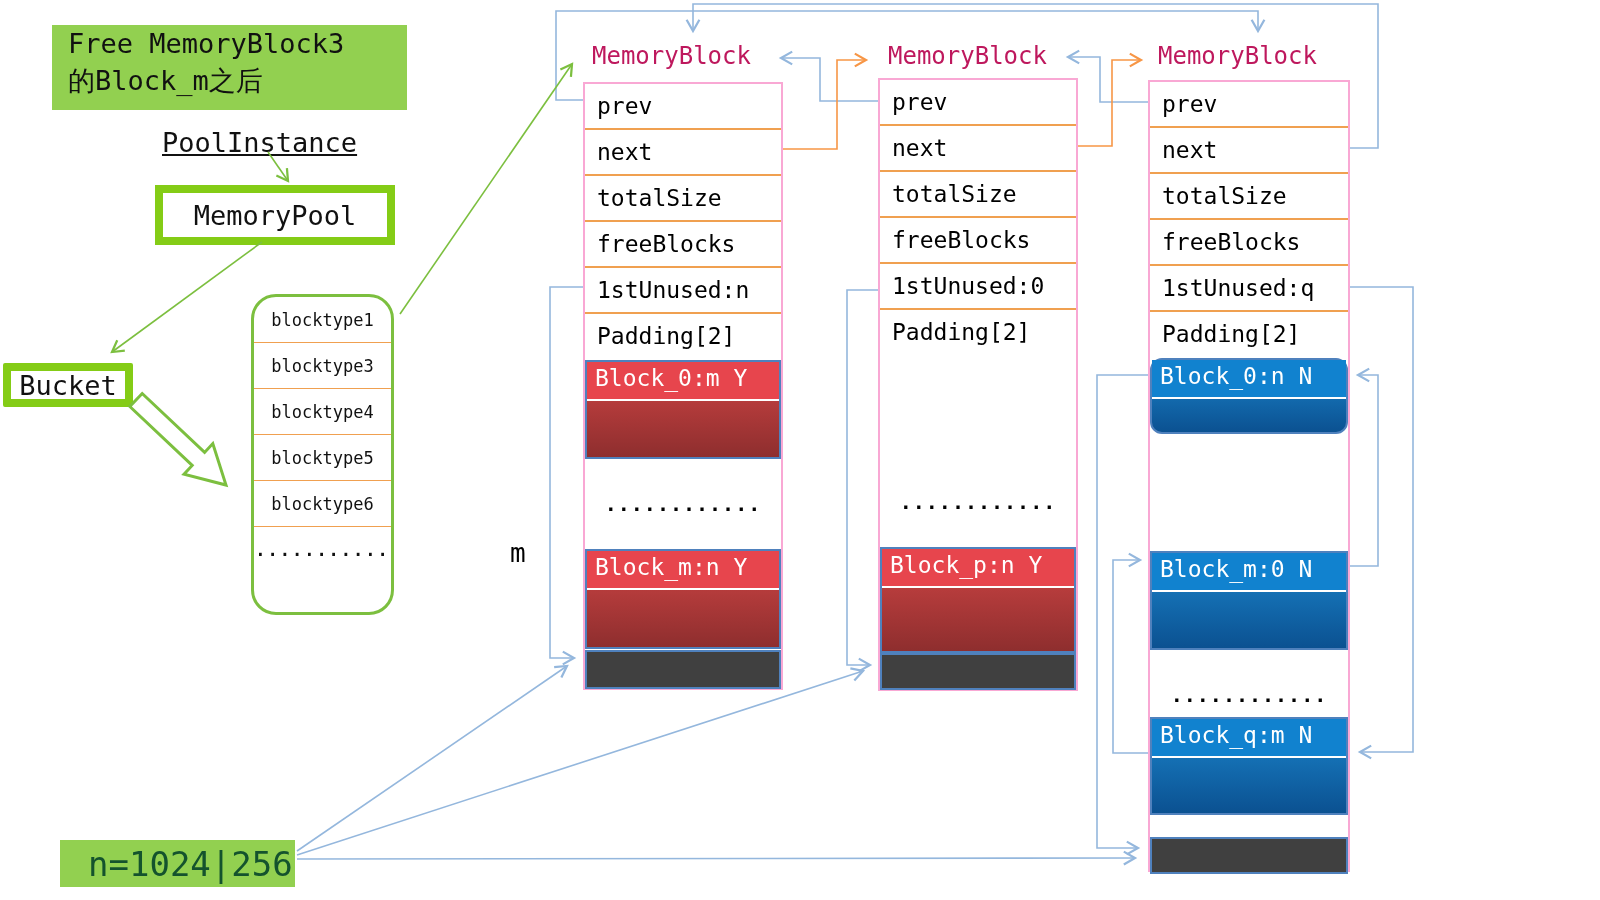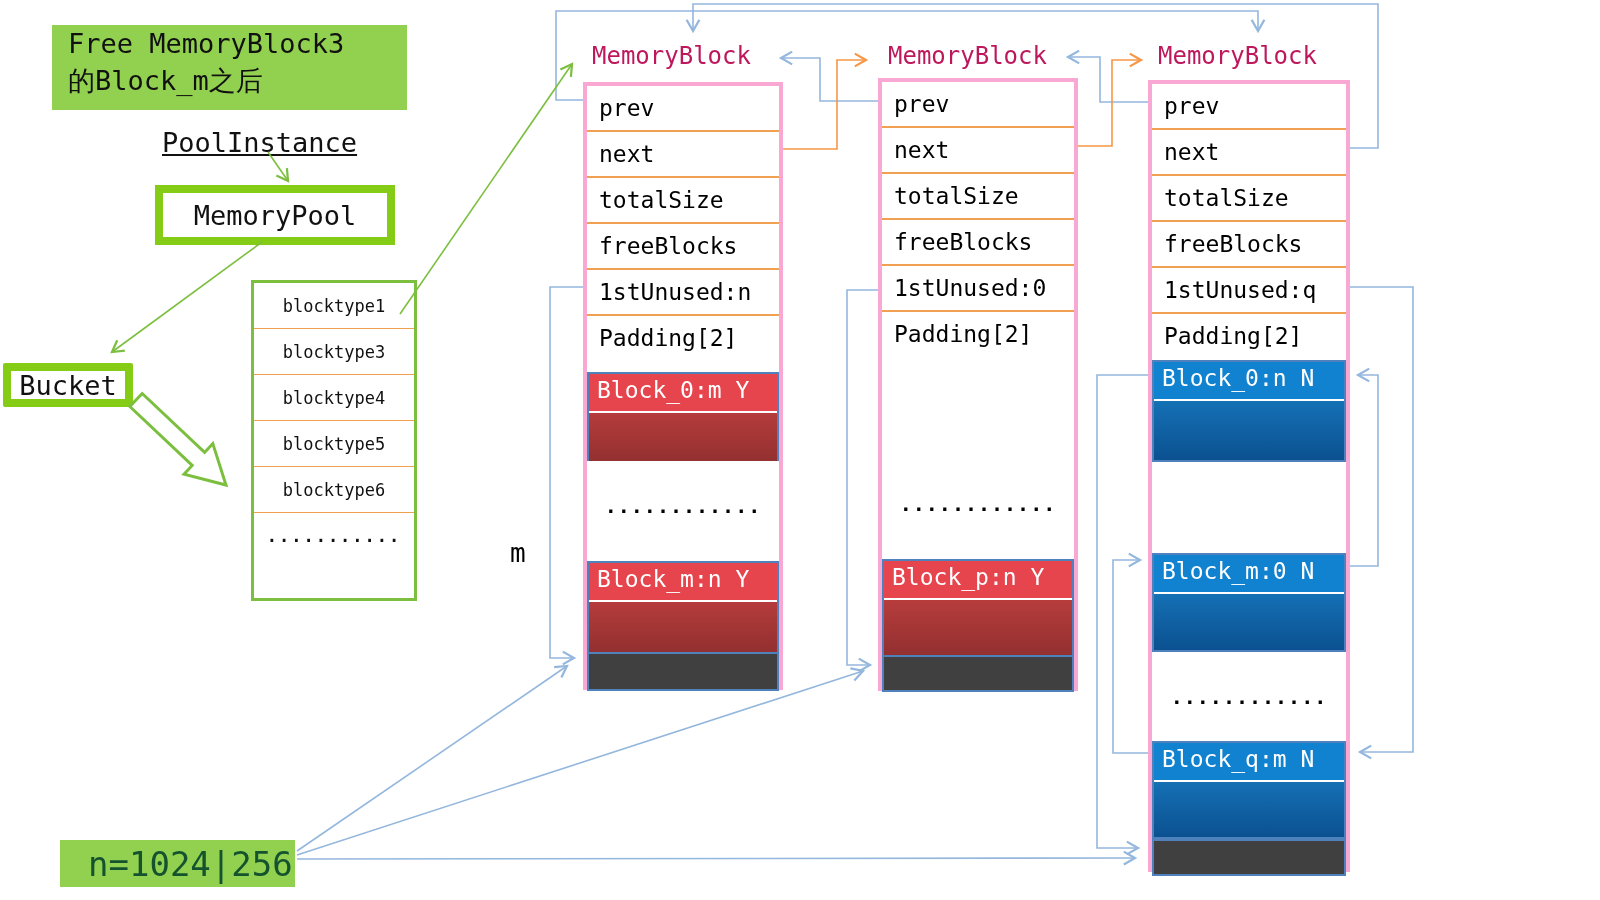--- a/index.html
+++ b/index.html
@@ -13,27 +13,27 @@
         font-size:27px;color:#111;}
   .rounded{border-radius:2px;}
   .n-box{background:#92d050;display:flex;align-items:center;padding-left:28px;font-size:34px;color:#14532d;}
   
   .bt-table{border:3px solid #7cbf3f;background:#fff;}
   .bt-row{height:45px;border-bottom:1px solid #f0a050;display:flex;align-items:center;justify-content:center;
           font-size:17px;color:#111;}
   .bt-row:last-child{border-bottom:none;font-weight:bold;letter-spacing:2px;font-size:17px;}
   
   .mb-title{font-size:24px;color:#be185d;}
-  .mb-col{border:4px solid #f9a8d4;background:#fff;}
+  .mb-col{border:2px solid #f9a8d4;background:#fff;}
   .mb-row{height:46px;border-bottom:2px solid #f0a050;font-size:23px;padding:9px 0 0 12px;box-sizing:border-box;}
   .mb-row:nth-child(6){border-bottom:none;}
   .seg{position:absolute;left:0;right:0;border:2px solid #4f81bd;box-sizing:border-box;}
   .seg-head{height:34px;border-bottom:2px solid #fff;color:#fff;font-size:23px;padding:3px 0 0 8px;
             white-space:nowrap;overflow:hidden;}
-  .seg.used{background:linear-gradient(#d04545,#8e2e2e);margin-top:10px;}
+  .seg.used{background:linear-gradient(#d04545,#8e2e2e);}
   .seg.used .seg-head{background:#e7454d;}
   .seg.free{background:linear-gradient(#1b86cd,#0b5191);}
   .seg.free .seg-head{background:#1182cf;}
   .seg.footer{background:#404040;}
   .gap{position:absolute;left:0;right:0;display:flex;align-items:center;justify-content:center;
        font-weight:bold;font-size:20px;letter-spacing:1px;background:#fff;}
   .m-label{font-size:26px;}
   svg.overlay{position:absolute;left:0;top:0;pointer-events:none;z-index:9;}
 </style>
 </head>
@@ -45,21 +45,21 @@
     <div>Free MemoryBlock3</div>
     <div>的Block_m之后</div>
   </div>
 
   <div class="abs plain-label" style="left:162px;top:127px;text-decoration:underline;">PoolInstance</div>
 
   <div class="abs gbox" style="left:155px;top:185px;width:240px;height:60px;">MemoryPool</div>
 
   <div class="abs gbox rounded" style="left:3px;top:363px;width:130px;height:44px;">Bucket</div>
 
-  <div class="abs bt-table" style="left:251px;top:280px;width:166px;height:321px;">
+  <div class="abs bt-table" style="left:251px;top:294px;width:143px;height:321px;border-radius:25px;">
     <div class="bt-row">blocktype1</div>
     <div class="bt-row">blocktype3</div>
     <div class="bt-row">blocktype4</div>
     <div class="bt-row">blocktype5</div>
     <div class="bt-row">blocktype6</div>
     <div class="bt-row">...........</div>
   </div>
 
   <div class="abs m-label" style="left:510px;top:538px;">m</div>
 
@@ -100,28 +100,28 @@
     <div class="seg footer" style="top:573px;height:37px;"></div>
   </div>
 
   <div class="abs mb-col" style="left:1148px;top:80px;width:202px;height:792px;">
     <div class="mb-row">prev</div>
     <div class="mb-row">next</div>
     <div class="mb-row">totalSize</div>
     <div class="mb-row">freeBlocks</div>
     <div class="mb-row">1stUnused:q</div>
     <div class="mb-row">Padding[2]</div>
-    <div class="seg free" style="top:276px;height:102px;">
+    <div class="seg free" style="top:276px;height:76px;border-radius:12px;">
       <div class="seg-head">Block_0:n N</div>
     </div>
     <div class="seg free" style="top:469px;height:99px;">
       <div class="seg-head">Block_m:0 N</div>
     </div>
     <div class="gap" style="top:568px;height:89px;">............</div>
-    <div class="seg free" style="top:657px;height:98px;">
+    <div class="seg free" style="top:635px;height:98px;">
       <div class="seg-head">Block_q:m N</div>
     </div>
     <div class="seg footer" style="top:755px;height:37px;"></div>
   </div>
 
   <svg class="overlay" width="1600" height="900" viewBox="0 0 1600 900">
     <defs>
       <marker id="ab" markerWidth="12" markerHeight="12" refX="8" refY="5" orient="auto">
         <path d="M1,1 L8,5 L1,9" fill="none" stroke="#94b7dd" stroke-width="1.4"></path>
       </marker>

